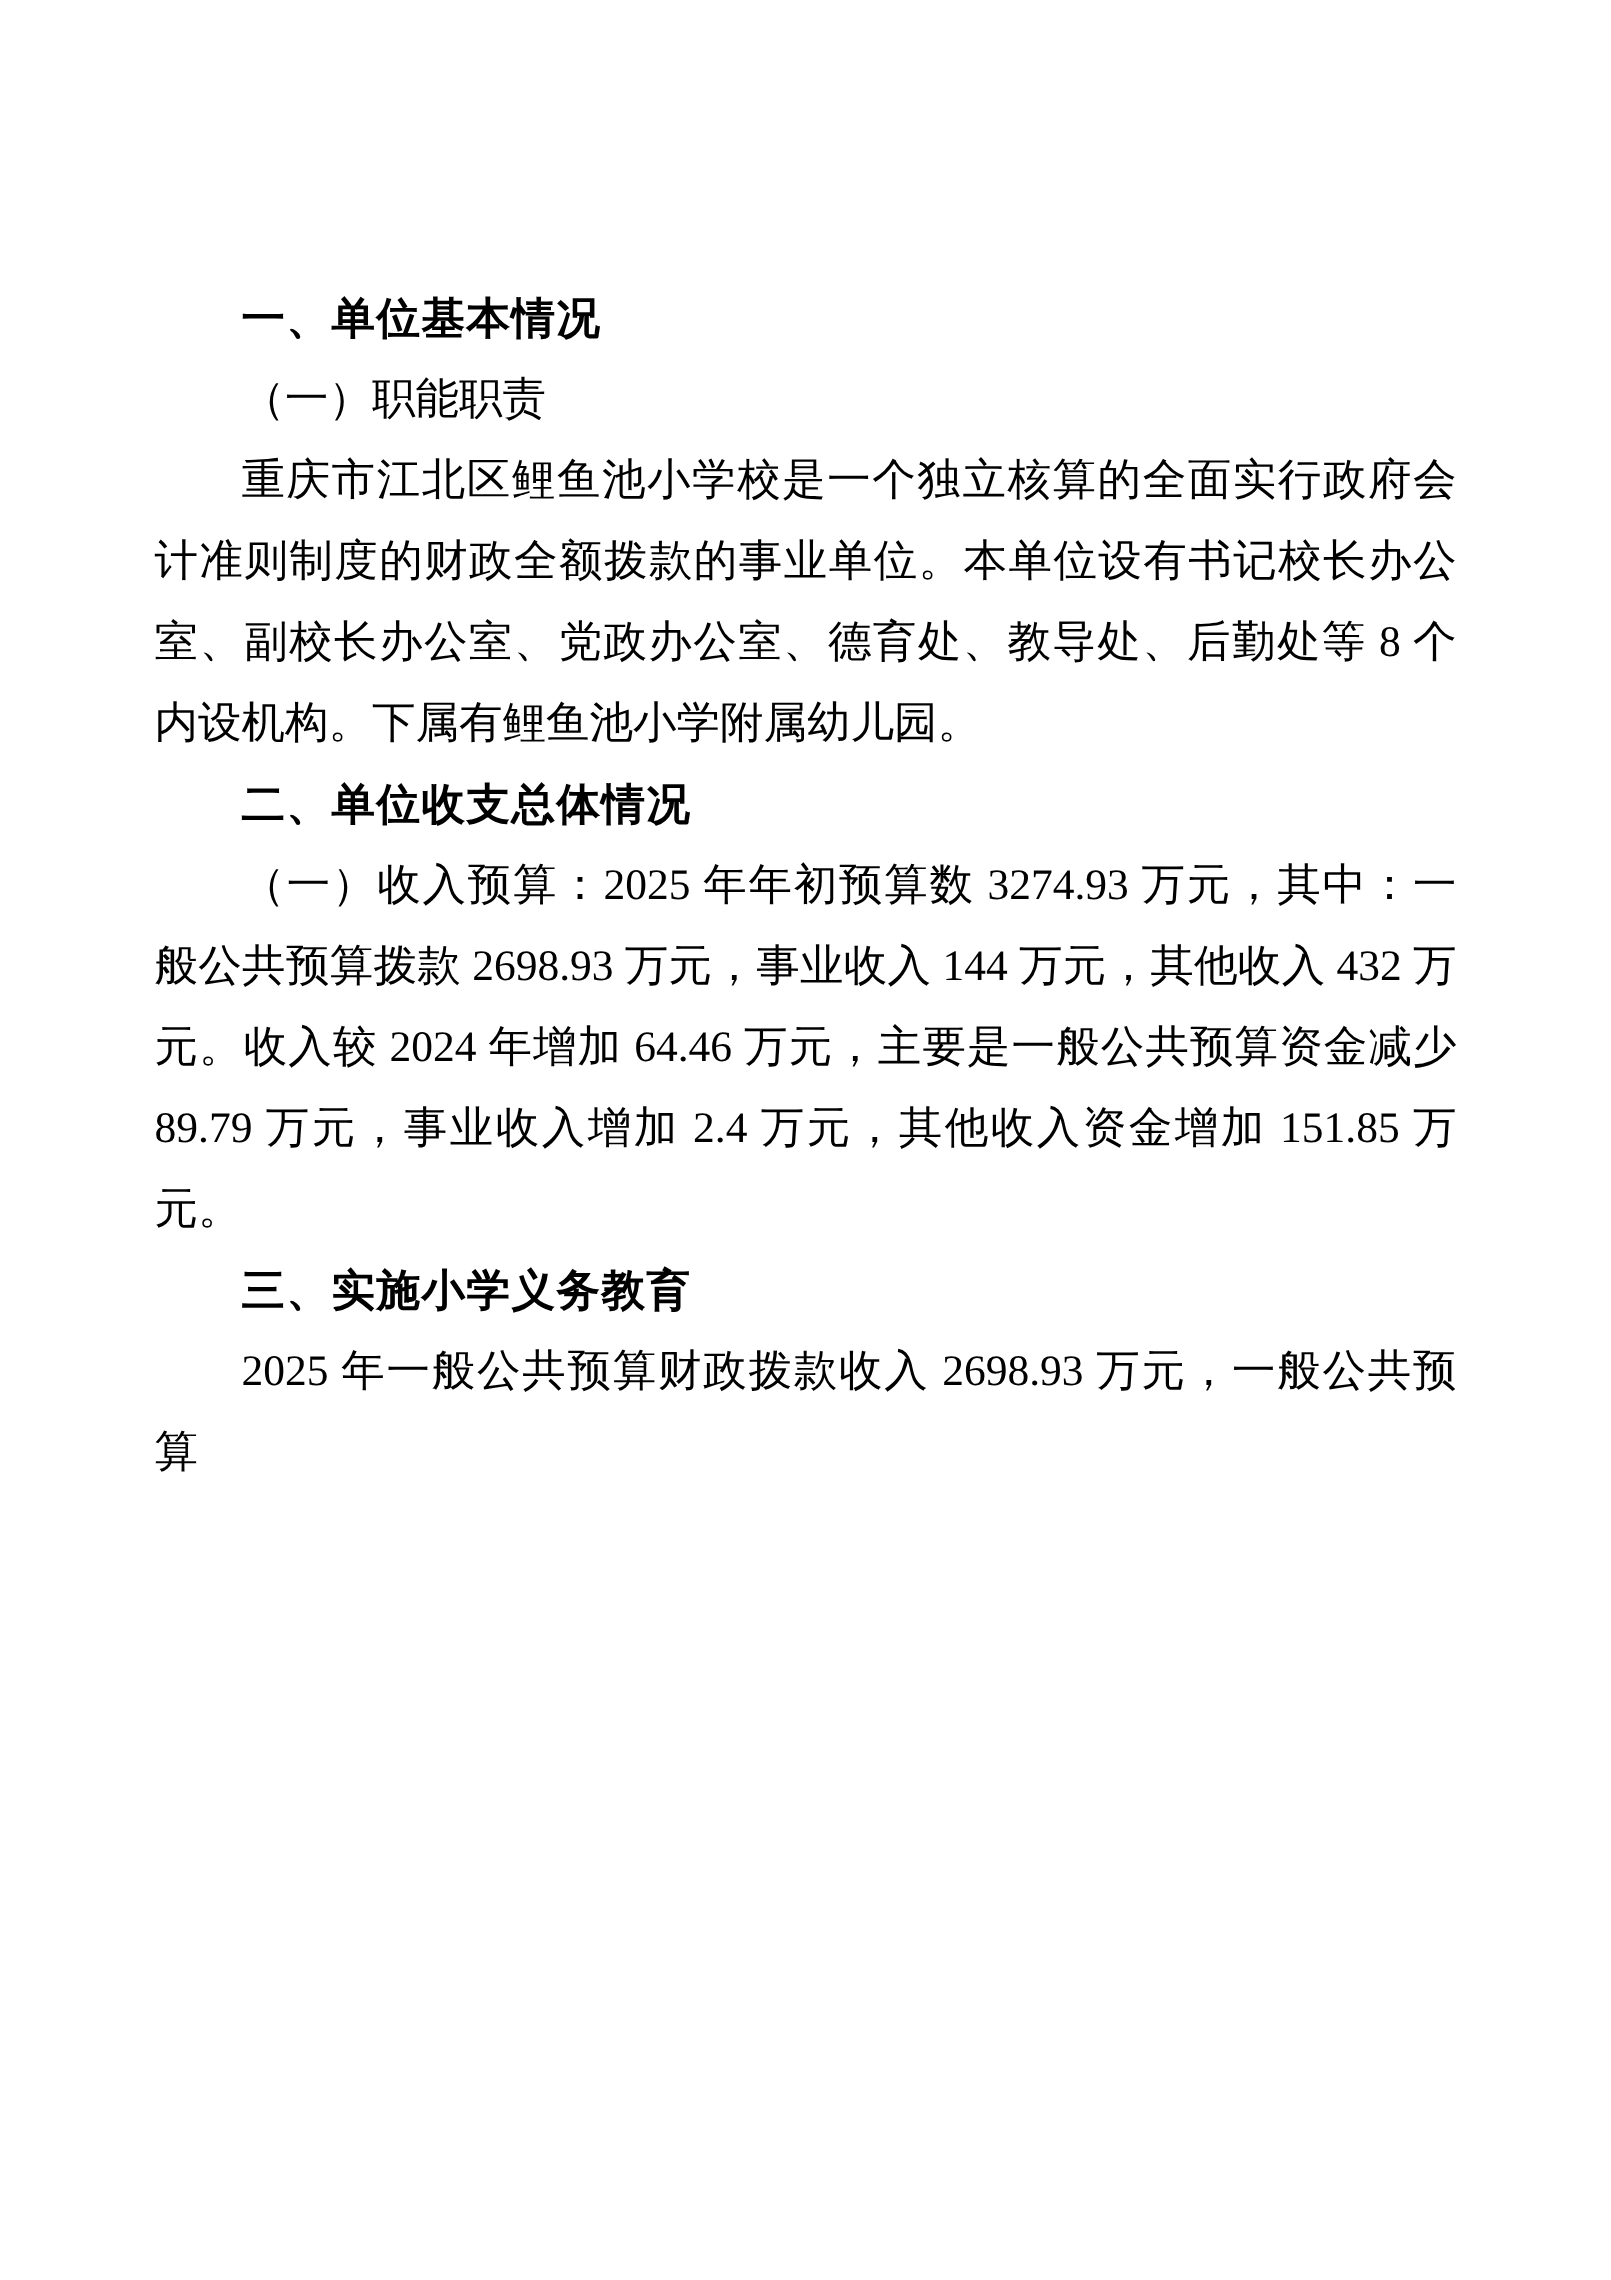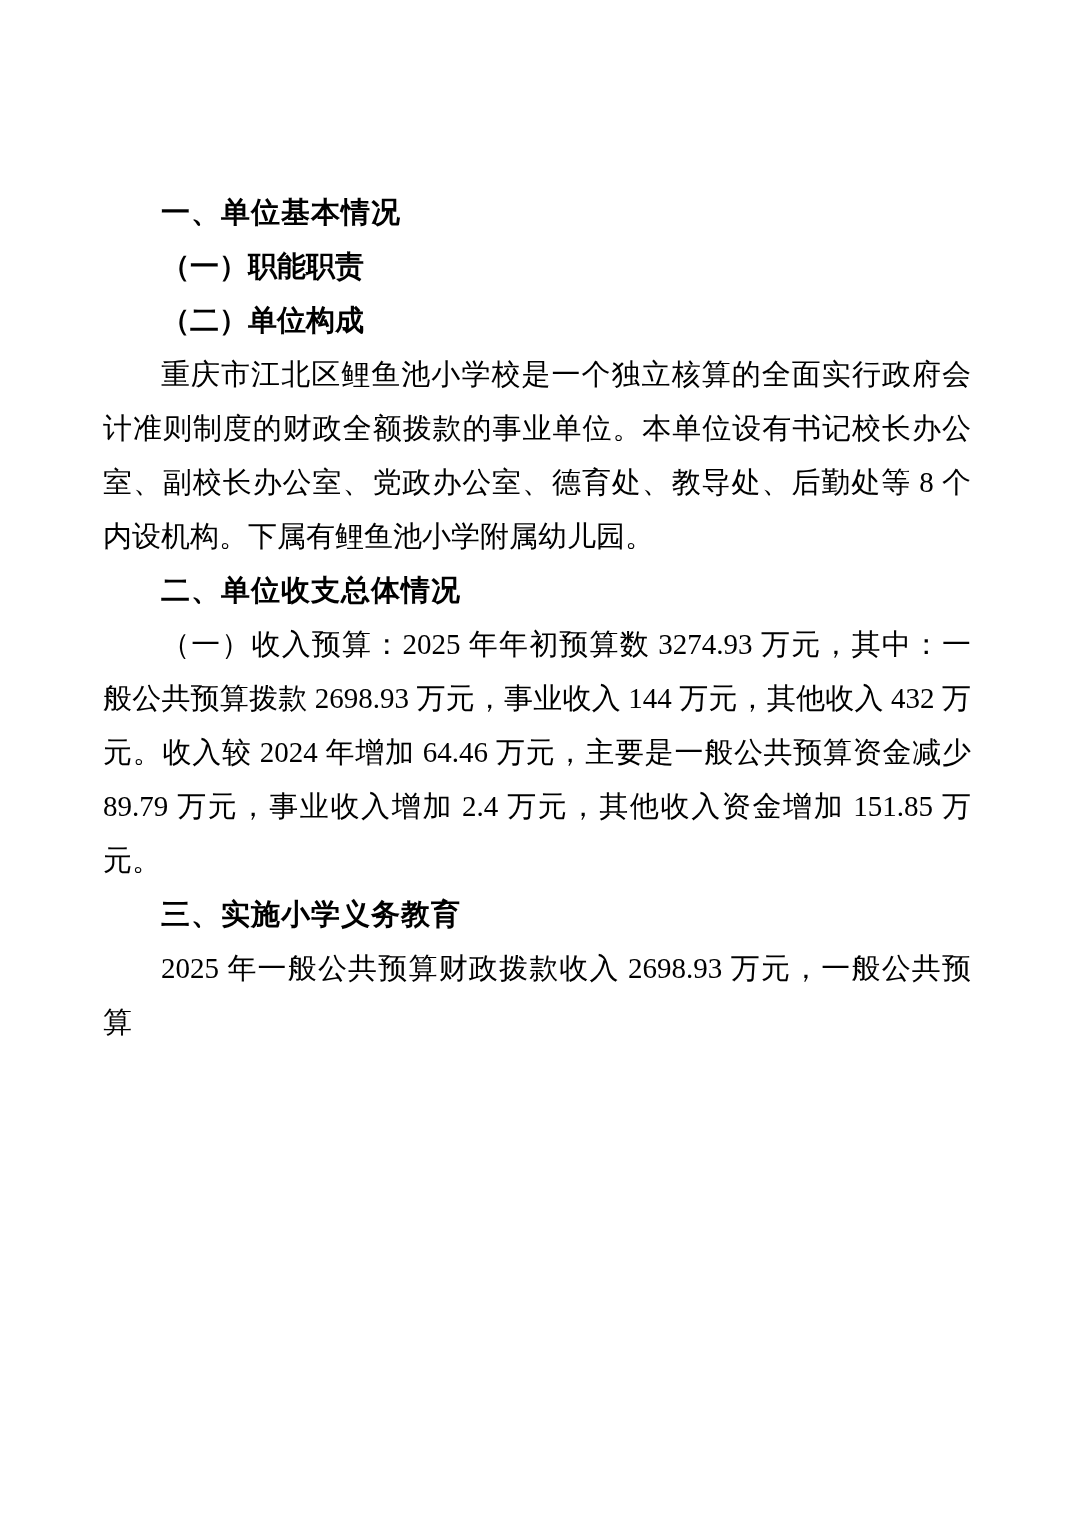--- a/index.html
+++ b/index.html
@@ -28,21 +28,21 @@
 
   .h1 {
     font-family: "DejaVu Sans", "Liberation Sans", sans-serif;
     font-weight: 700;
     text-indent: 2em;
     letter-spacing: 1px;
   }
 
   .h2 {
     text-indent: 2em;
-    font-weight: 700; 
+    font-weight: 400; 
   }
 
   .para {
     text-indent: 2em;
     text-align: justify;
     text-justify: inter-ideograph;
   }
 
   .kai-label {
     font-weight: 400; 
@@ -52,21 +52,20 @@
 <body>
 
 <div class="page">
   <div class="doc">
 
     <div class="h1">一、单位基本情况</div>
 
     <div class="h2">（一）职能职责</div>
 
 
-    <div class="h2">（二）单位构成</div>
 
     <p class="para">重庆市江北区鲤鱼池小学校是一个独立核算的全面实行政府会计准则制度的财政全额拨款的事业单位。本单位设有书记校长办公室、副校长办公室、党政办公室、德育处、教导处、后勤处等 8 个内设机构。下属有鲤鱼池小学附属幼儿园。</p>
 
     <div class="h1">二、单位收支总体情况</div>
 
     <p class="para"><span class="kai-label">（一）收入预算：</span><span>2025 年年初预算数 3274.93 万元，其中：一般公共预算拨款 2698.93 万元，事业收入 144 万元，其他收入 432 万元。收入较 2024 年增加 64.46 万元，主要是一般公共预算资金减少 89.79 万元，事业收入增加 2.4 万元，其他收入资金增加 151.85 万元。</span></p>
 
 
     <div class="h1">三、实施小学义务教育</div>
 

